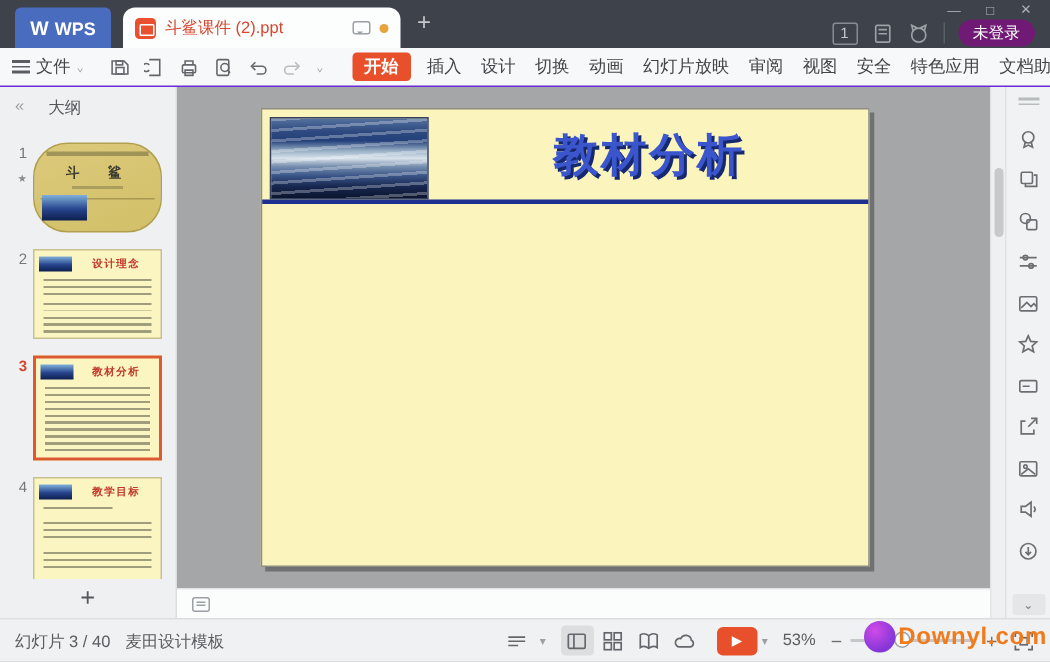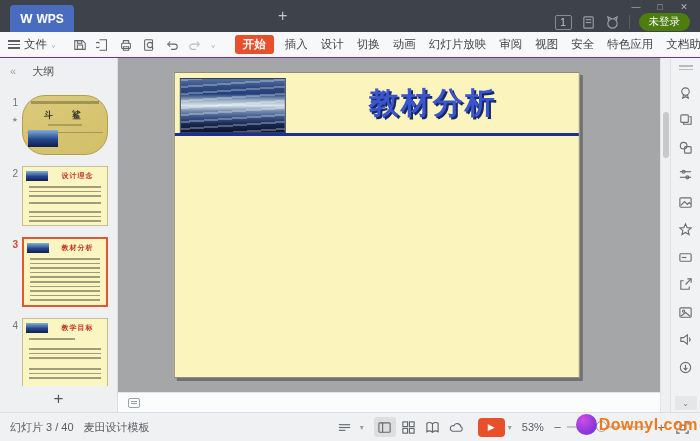--- a/index.html
+++ b/index.html
@@ -23,21 +23,21 @@
   .mod-dot { width:6px; height:6px; border-radius:50%; background:#e8a33d; flex:none; }
   .newtab-btn { position:absolute; left:278px; top:8px; color:#c3c7cc; font-size:16px; line-height:16px; }
   .win-controls { position:absolute; right:4px; top:0; display:flex; }
   .win-controls span { width:24px; height:13px; display:flex; align-items:center; justify-content:center;
                        color:#aeb2b8; font-size:9px; }
   .tb-right { position:absolute; right:10px; top:13px; display:flex; align-items:center; gap:9px; }
   .doc-badge { min-width:17px; height:15px; border:1px solid #878c93; border-radius:2px; color:#c2c6cb;
                font-size:10px; display:flex; align-items:center; justify-content:center; padding:0 2px; }
   .tb-ico { width:15px; height:15px; stroke:#9aa0a6; fill:none; stroke-width:1.2; }
   .tb-div { width:1px; height:14px; background:#5a5f67; }
-  .login-btn { background:#4d7c0f; color:#fff; border-radius:9px; font-size:10.5px; padding:2px 10px; }
+  .login-btn { background:#701a75; color:#fff; border-radius:9px; font-size:10.5px; padding:2px 10px; }
 
   
   .menubar { height:26px; background:#f7f8f9; border-bottom:1px solid #6d28d9; display:flex; align-items:center;
              padding:0 8px; gap:7px; font-size:11.5px; color:#424549; white-space:nowrap;font-family:Liberation Mono, monospace; }
   .file-group { display:flex; align-items:center; gap:4px; margin-right:4px; }
   .ham { display:inline-block; width:12px; }
   .ham i { display:block; height:1.4px; background:#5a5e63; margin:2px 0; }
   .caret { color:#9aa0a6; font-size:8px; }
   .qa-icons { display:flex; align-items:center; gap:9px; margin:0 6px; }
   .qa-icons svg { width:14px; height:14px; stroke:#63676c; fill:none; stroke-width:1.2; }
@@ -137,20 +137,26 @@
 </head>
 <body>
 
 <div class="app">
 
   <div class="titlebar">
     <div class="wps-btn">
       <span class="wps-mark">W</span>
       <span>WPS</span>
     </div>
+    <div class="doc-tab">
+      <span class="ppt-ico"></span>
+      <span class="t-title">斗鲨课件 (2).ppt</span>
+      <span class="bubble-ico"></span>
+      <span class="mod-dot"></span>
+    </div>
     <div class="newtab-btn">+</div>
     <div class="win-controls">
       <span>—</span>
       <span>□</span>
       <span>✕</span>
     </div>
     <div class="tb-right">
       <span class="doc-badge">1</span>
       <svg class="tb-ico" viewBox="0 0 16 16">
           <rect x="3" y="2" width="10" height="12" rx="1"></rect>

